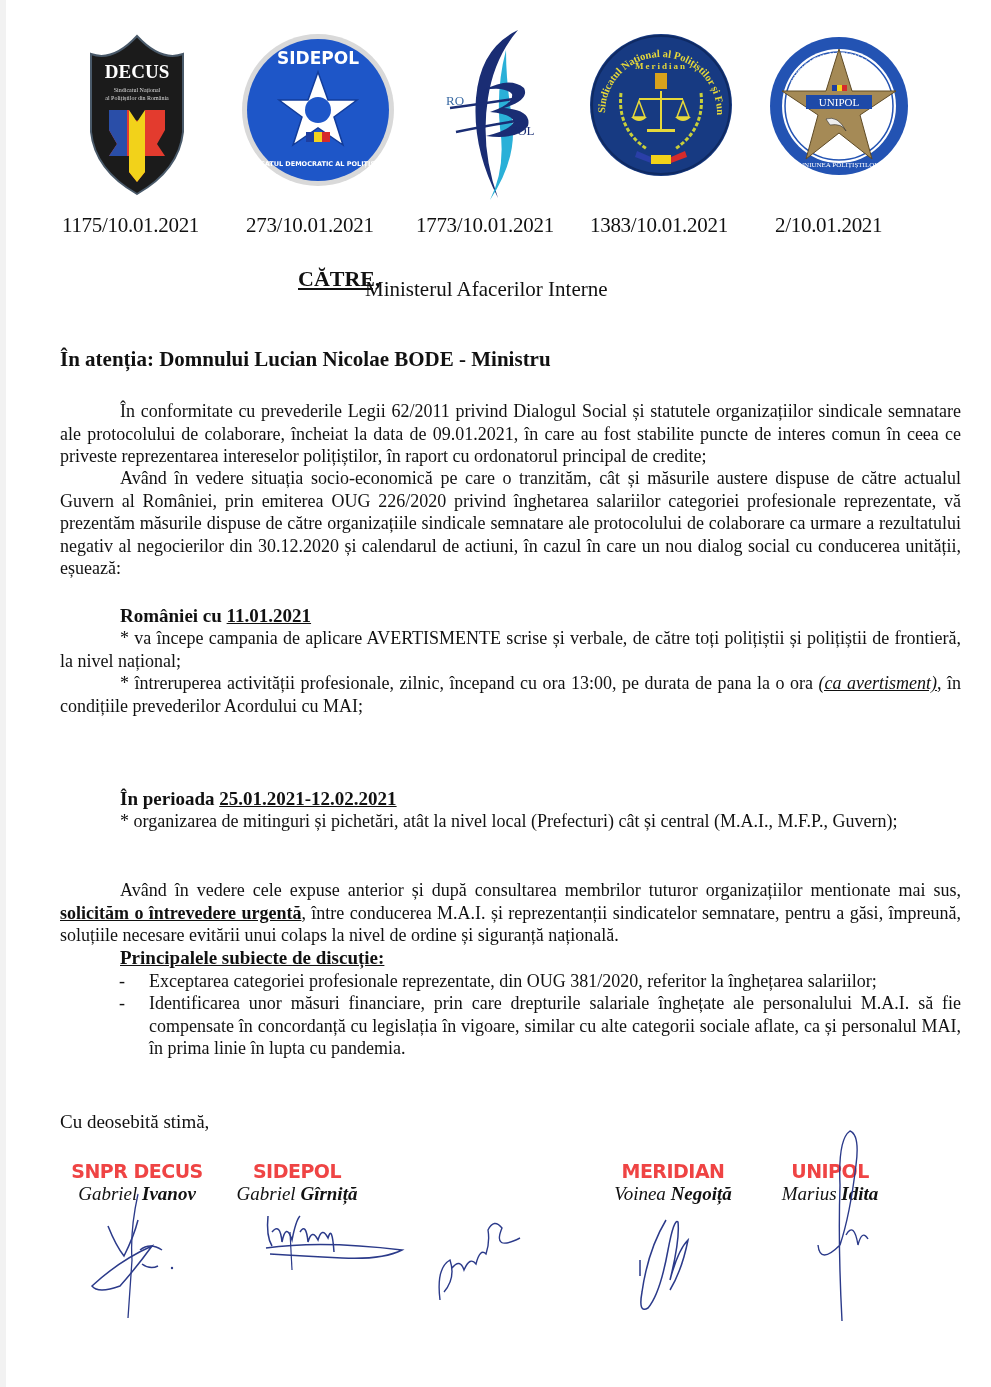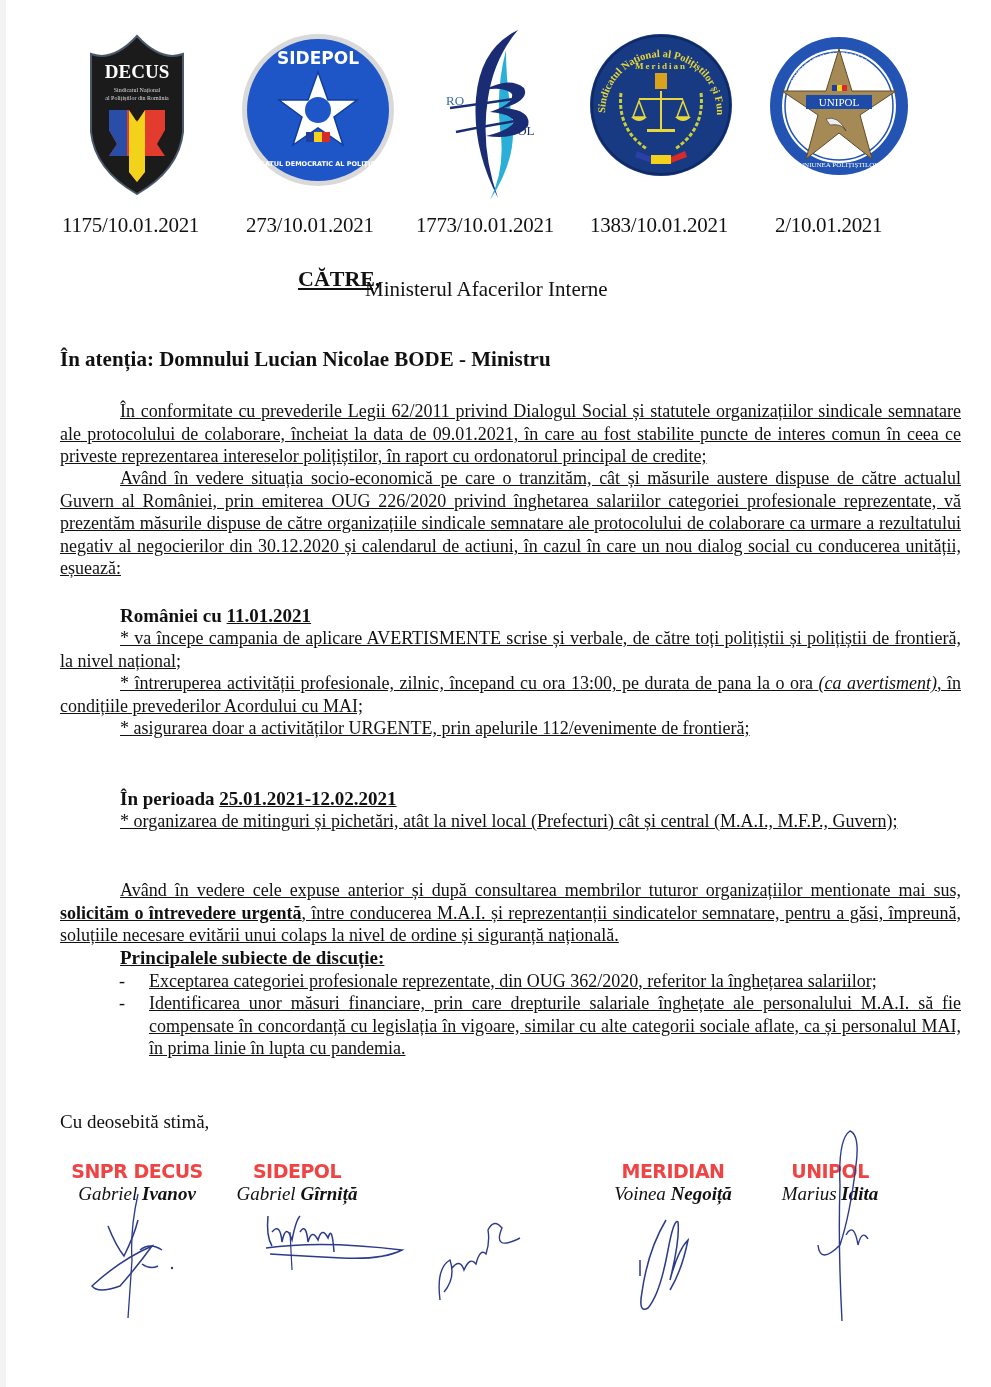--- a/index.html
+++ b/index.html
@@ -12,21 +12,21 @@
   .logo { position: absolute; }
   .logo svg { display: block; }
   .refnum { position: absolute; top: 213px; font-size: 21px; letter-spacing: -0.3px; white-space: nowrap; }
 
   
   .catre { position: absolute; left: 298px; top: 266px; font-weight: bold; font-size: 22px; text-decoration: underline; }
   .minister { position: absolute; left: 365px; top: 277px; font-weight: normal; font-size: 21px; }
   .atentia { position: absolute; left: 60px; top: 347px; font-weight: bold; font-size: 21px; }
 
   .body { position: absolute; left: 60px; width: 901px; font-size: 18px; line-height: 22.6px; }
-  .j { text-align: justify; text-align-last: left; text-decoration: underline; }
+  .j { text-align: justify; text-align-last: left; }
   .ind { text-indent: 60px; }
   .p1 { top: 400px; }
   .p2 { top: 467px; }
   .sec { font-weight: bold; font-size: 19px; padding-left: 60px; }
   .sec u { text-decoration: underline; }
   .s1 { top: 605px; }
   .s1b { top: 627px; }
   .s2 { top: 788px; }
   .s2b { top: 810px; }
   .p3 { top: 879px; }
@@ -147,40 +147,39 @@
   <div class="body sec s1">
     <span>României cu</span>
     <u>11.01.2021</u>
   </div>
   <div class="body s1b">
     <div class="j ind">* va începe campania de aplicare AVERTISMENTE scrise și verbale, de către toți polițiștii și polițiștii de frontieră, la nivel național;</div>
     <div class="j ind">
       <span>* întreruperea activității profesionale, zilnic, începand cu ora 13:00, pe durata de pana la o ora</span>
       <span class="italic-u">(ca avertisment)</span><span>, în condițiile prevederilor Acordului cu MAI;</span>
     </div>
-    <div class="j ind">* asigurarea doar a activităților URGENTE, prin apelurile 112/evenimente de frontieră;</div>
   </div>
 
   <div class="body sec s2">
     <span>În perioada</span>
     <u>25.01.2021-12.02.2021</u>
   </div>
   <div class="body j ind p3">
     <span>Având în vedere cele expuse anterior și după consultarea membrilor tuturor organizațiilor mentionate mai sus,</span>
     <b>solicităm o întrevedere urgentă</b><span>, între conducerea M.A.I. și reprezentanții sindicatelor semnatare, pentru a găsi, împreună, soluțiile necesare evitării unui colaps la nivel de ordine și siguranță națională.</span>
   </div>
 
   <div class="body s2b">
     <div class="j ind">* organizarea de mitinguri și pichetări, atât la nivel local (Prefecturi) cât și central (M.A.I., M.F.P., Guvern);</div>
   </div>
 
   <div class="body subj">
     <div class="subj-title">Principalele subiecte de discuție:</div>
     <ul class="dash-list">
-      <li class="j"><span class="d">-</span><span>Exceptarea categoriei profesionale reprezentate, din OUG 362/2020, referitor la înghețarea salariilor;</span></li>
+      <li class="j"><span class="d">-</span><span>Exceptarea categoriei profesionale reprezentate, din OUG 381/2020, referitor la înghețarea salariilor;</span></li>
       <li class="j"><span class="d">-</span><span>Identificarea unor măsuri financiare, prin care drepturile salariale înghețate ale personalului M.A.I. să fie compensate în concordanță cu legislația în vigoare, similar cu alte categorii sociale aflate, ca și personalul MAI, în prima linie în lupta cu pandemia.</span></li>
     </ul>
   </div>
 
   <div class="closing">Cu deosebită stimă,</div>
 
   <div class="sig" style="left:62px;width:150px;">
     <div class="org">SNPR DECUS</div>
     <div class="name"><span>Gabriel</span> <b>Ivanov</b></div>
   </div>

